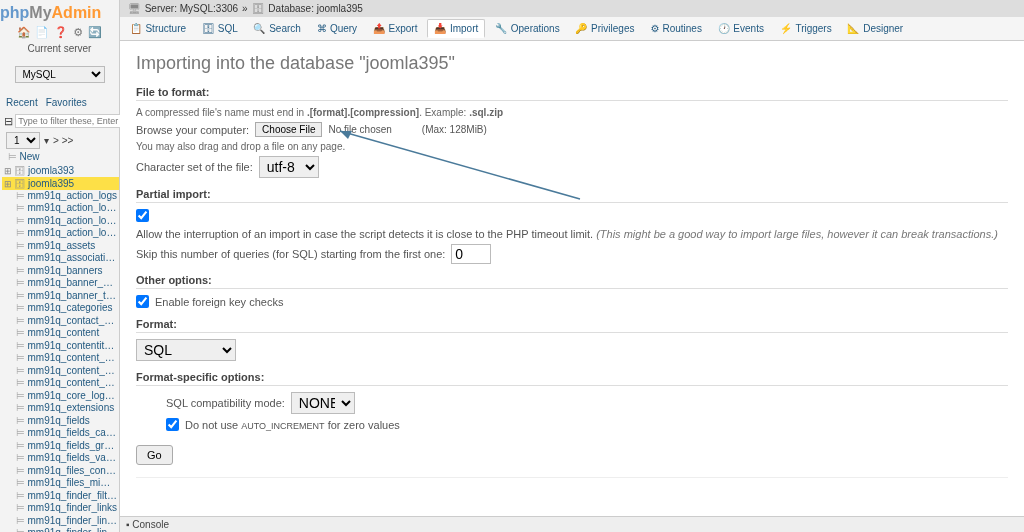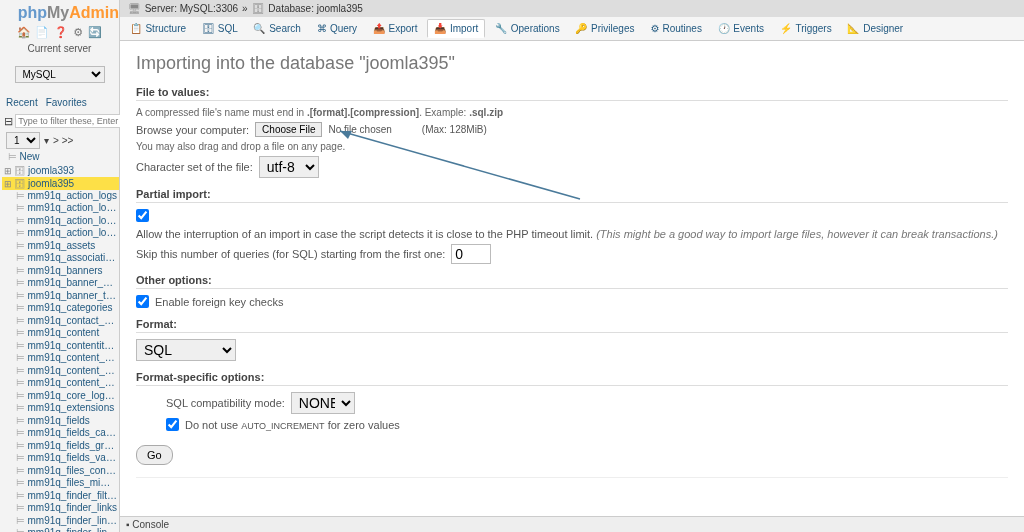--- a/index.html
+++ b/index.html
@@ -1,18 +1,18 @@
 <!DOCTYPE html>
 <html><head>
 <meta charset="utf-8">
 <style>
 * { margin: 0; padding: 0; box-sizing: border-box; font-family: sans-serif; }
 body { background: #fff; font-size: 11px; color: #444; display: flex; width: 1024px; height: 532px; overflow: hidden; }
 .sidebar { width: 120px; background: #f3f3f3; border-right: 1px solid #ccc; display: flex; flex-direction: column; }
-.logo { text-align: right; padding: 4px 0 2px; font-size: 16px; font-weight: bold; }
+.logo { text-align: left; padding: 4px 0 2px; font-size: 16px; font-weight: bold; }
 .logo .p1 { color: #6699cc; } .logo .p2 { color: #888; } .logo .p3 { color: #ff9933; }
 .toolbar-icons { text-align: center; padding: 2px 0; font-size: 11px; color: #777; }
 .toolbar-icons span { margin: 0 1px; }
 .server-label { text-align: center; font-size: 10px; color: #555; padding: 2px 0; }
 .server-select { width: 90px; margin: 10px auto; display: block; font-size: 10px; }
 .tabs-local { display: flex; gap: 8px; padding: 4px 6px; font-size: 10px; color: #235a81; }
 .filter-row { padding: 2px 4px; display: flex; align-items: center; gap: 2px; }
 .filter-input { flex: 1; font-size: 9px; padding: 1px 2px; border: 1px solid #ccc; }
 .pager { display: flex; gap: 4px; padding: 2px 6px; font-size: 10px; align-items: center; }
 .pager select { font-size: 10px; }
@@ -38,21 +38,21 @@
 input[type=file], select, input[type=number] { font-size: 14px; border: 1px solid #bbb; padding: 1px 3px; }
 input[type=number] { width: 40px; }
 select.fmt { width: 100px; }
 select.charset { width: 60px; }
 select.compat { width: 64px; }
 .choose-btn { font-size: 10px; padding: 1px 6px; background: #eee; border: 1px solid #aaa; cursor: pointer; }
 .no-file { font-size: 10px; color: #555; }
 .max-size { font-size: 10px; color: #555; margin-left: 24px; }
 .italic { font-style: italic; color: #777; }
 .indent { margin-left: 30px; }
-.go-btn { padding: 3px 10px; font-size: 11px; background: #eee; border: 1px solid #aaa; border-radius: 9px; cursor: pointer; margin-top: 10px; }
+.go-btn { padding: 3px 10px; font-size: 11px; background: #eee; border: 1px solid #aaa; border-radius: 3px; cursor: pointer; margin-top: 10px; }
 .arrow-svg { position: absolute; top: 28px; left: 120px; pointer-events: none; }
 .console-bar { position: fixed; bottom: 0; left: 120px; right: 0; background: #eee; border-top: 1px solid #ccc; font-size: 10px; padding: 2px 6px; color: #444; }
 hr { border: none; border-top: 1px solid #eee; margin: 12px 0; }
 </style>
 </head>
 <body>
 
 <div class="sidebar">
   <div class="logo">
     <span class="p1">php</span><span class="p2">My</span><span class="p3">Admin</span>
@@ -180,21 +180,21 @@
     </div>
 
   <div class="content">
     <svg class="arrow-svg" width="360" height="140">
       <line x1="100" y1="62" x2="340" y2="130" stroke="#4a7a9a" stroke-width="1.5"></line>
       <polygon points="100,62 112,62 108,70" fill="#4a7a9a"></polygon>
     </svg>
 
     <h2>Importing into the database "joomla395"</h2>
 
-    <div class="section-title">File to values:</div>
+    <div class="section-title">File to format:</div>
     <div class="hint">
       <span>A compressed file's name must end in </span><strong>.[format].[compression]</strong><span>. Example: </span><strong>.sql.zip</strong>
     </div>
     <div class="field-row">
       <span>Browse your computer:</span>
       <button class="choose-btn">Choose File</button>
       <span class="no-file">No file chosen</span>
       <span class="max-size">(Max: 128MiB)</span>
     </div>
     <div class="hint">You may also drag and drop a file on any page.</div>

